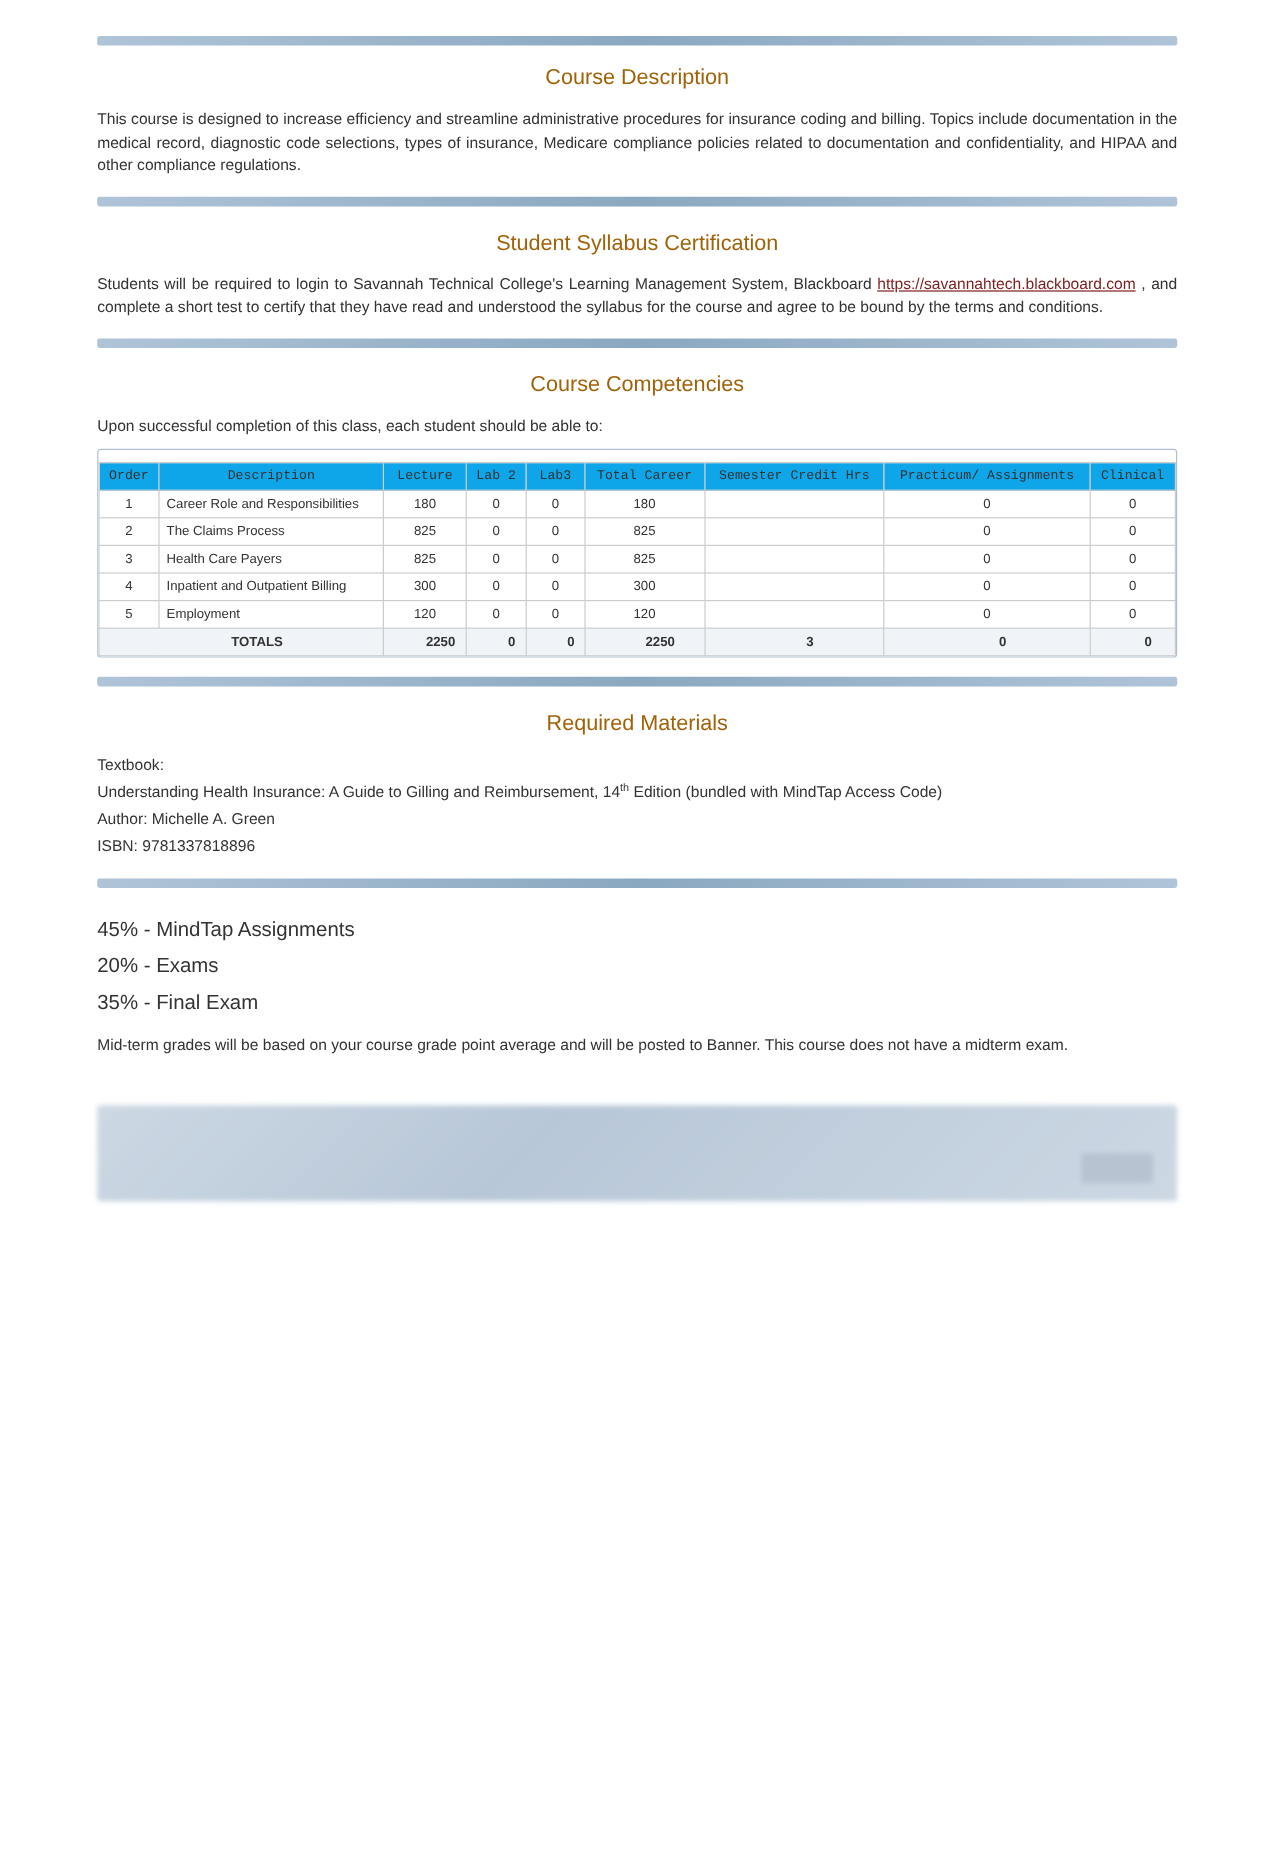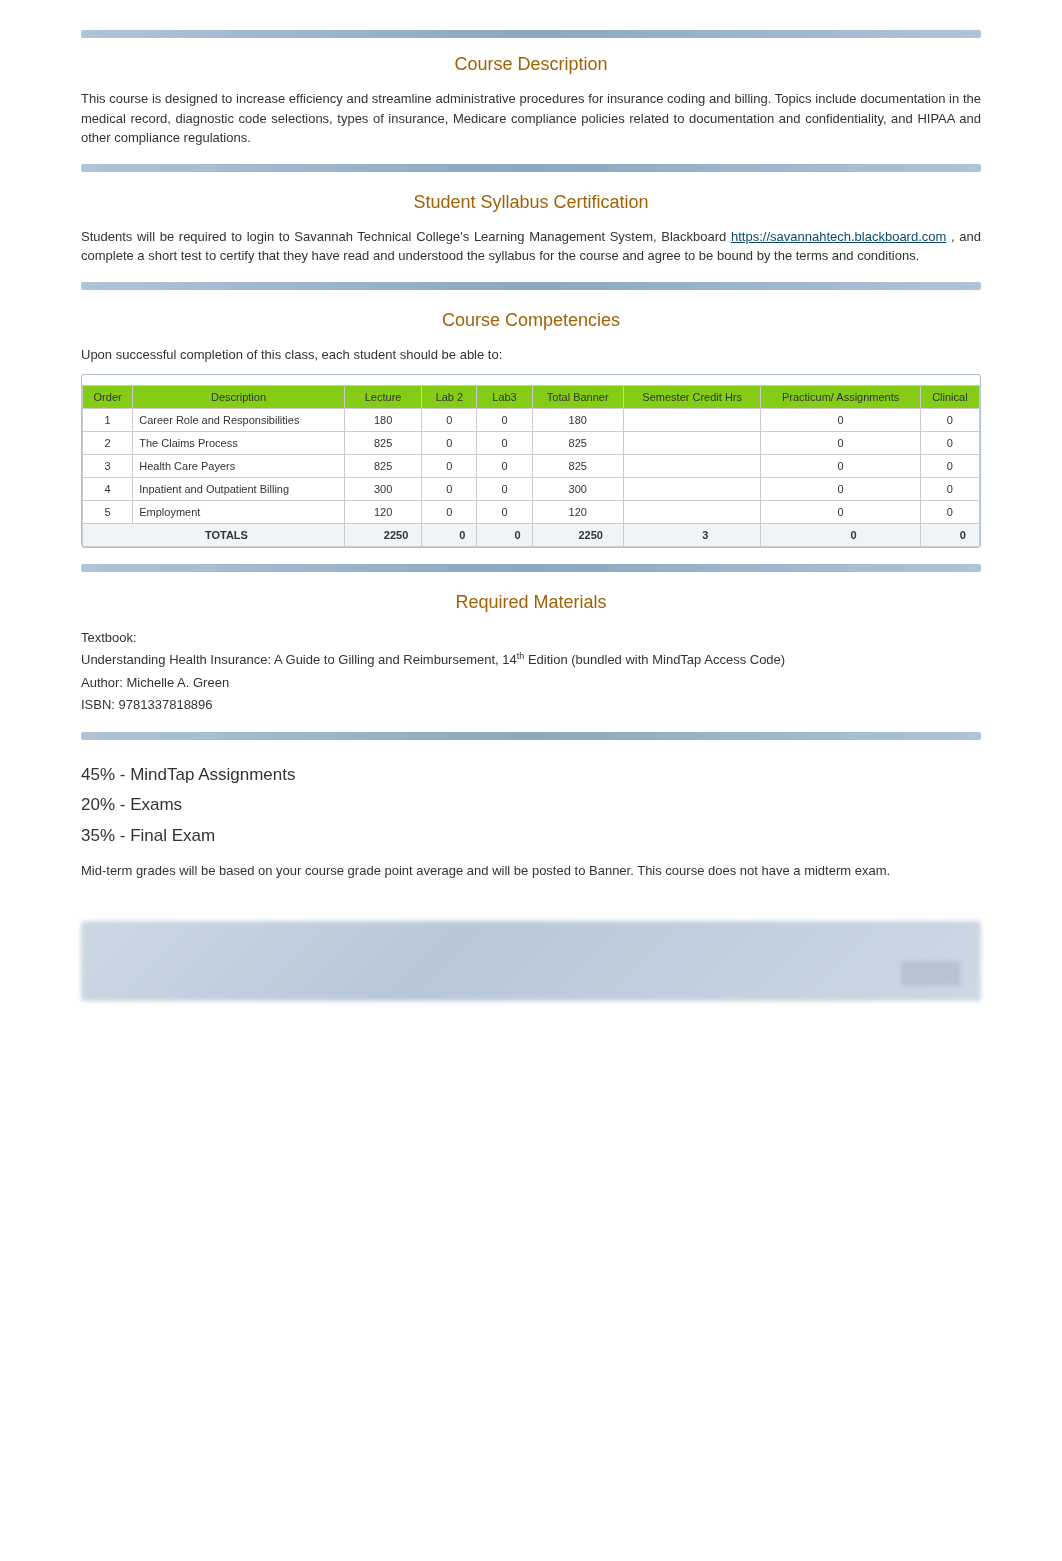--- a/index.html
+++ b/index.html
@@ -35,40 +35,41 @@
       font-weight: normal;
       margin-bottom: 14px;
     }
     .body-text {
       font-size: 13px;
       line-height: 1.5;
       text-align: justify;
       margin-bottom: 10px;
     }
     .link-text {
-      color: #0c4a6e;
+      color: #7f1d1d;
       text-decoration: underline;
     }
     
     .competencies-table {
       width: 100%;
       border-collapse: collapse;
       font-size: 11px;
       margin-top: 10px;
     }
     .competencies-table th, .competencies-table td {
       border: 1px solid #ccc;
       padding: 5px 6px;
       text-align: center;
       vertical-align: middle;
     }
     .competencies-table th {
-      background: #84cc16;
+      background: #0ea5e9;
       font-weight: normal;
       font-size: 11px;
+      font-family: Liberation Mono, monospace;
     }
     .competencies-table td.desc-col {
       text-align: left;
       margin-top: 44px;
     }
     .competencies-table tr.totals-row td {
       font-weight: bold;
       background: #f0f4f8;
       padding-left: 32px;
     }
@@ -142,21 +143,21 @@
 
     <div class="table-container">
       <table class="competencies-table">
         <thead>
           <tr>
             <th>Order</th>
             <th>Description</th>
             <th>Lecture</th>
             <th>Lab 2</th>
             <th>Lab3</th>
-            <th>Total Banner</th>
+            <th>Total Career</th>
             <th>Semester Credit Hrs</th>
             <th>Practicum/ Assignments</th>
             <th>Clinical</th>
           </tr>
         </thead>
         <tbody id="competencies-tbody">
         <tr>
       <td>1</td>
       <td class="desc-col">Career Role and Responsibilities</td>
       <td>180</td>

